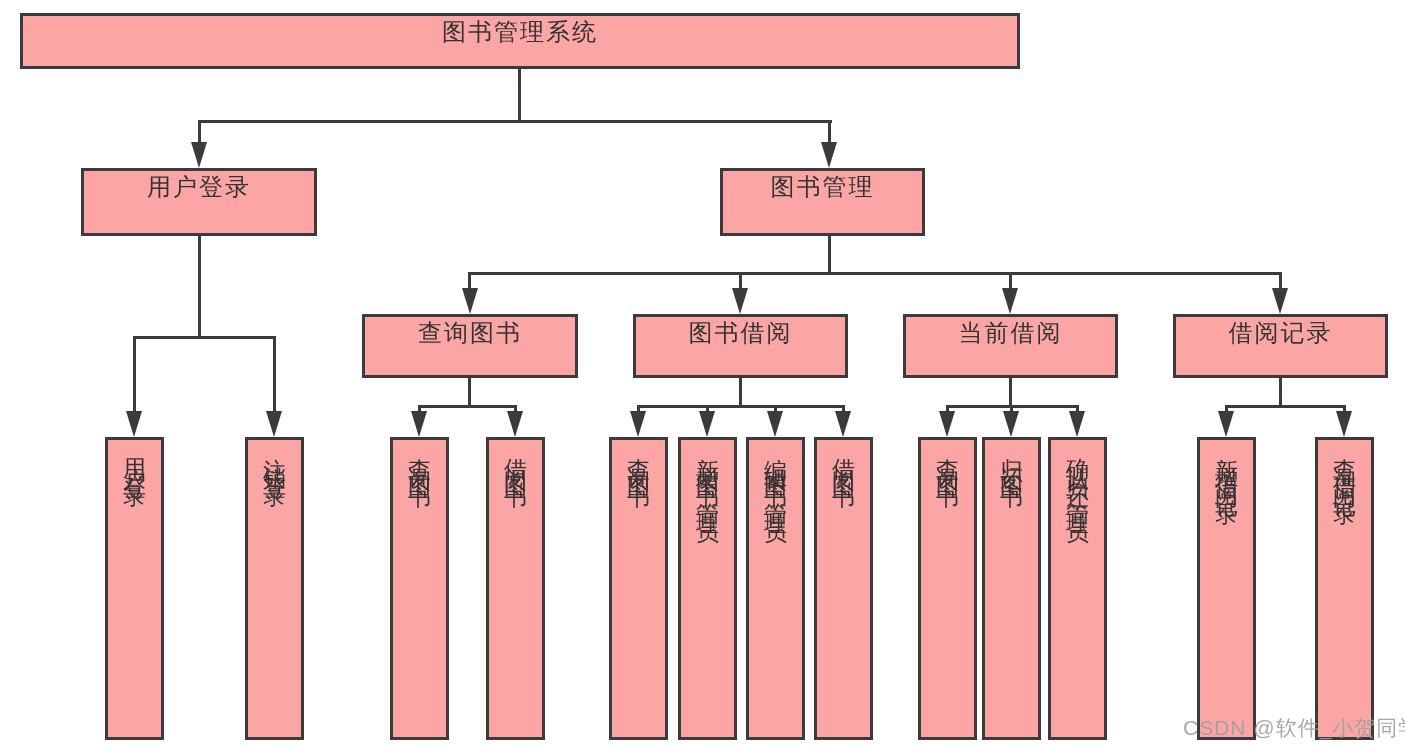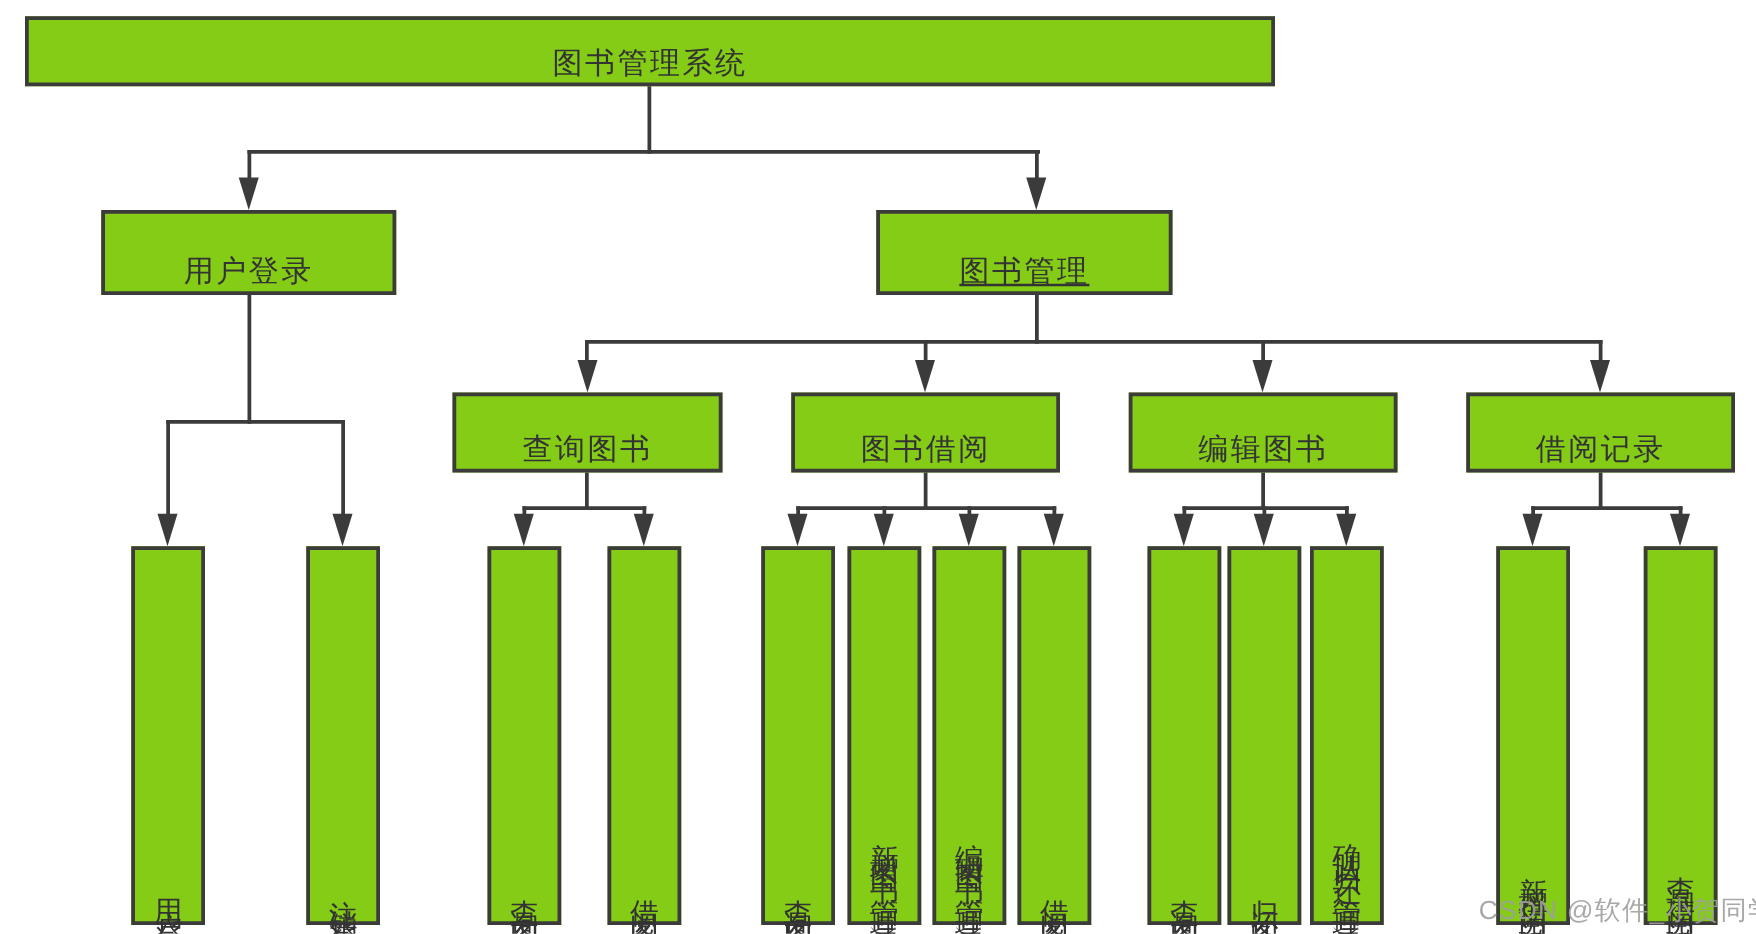--- a/index.html
+++ b/index.html
@@ -11,23 +11,23 @@
   }
   #canvas {
     position: relative;
     width: 1405px; height: 747px;
     background: #ffffff;
   }
   .box {
     position: absolute;
     box-sizing: border-box;
     border: 3px solid #3b3b3b;
-    background: #84cc16;
+    background: #fca5a5;
     display: flex;
-    align-items: flex-end;
+    align-items: flex-start;
     justify-content: center;
     color: #333333;
   }
   .hlabel {
     font-size: 24px;
     letter-spacing: 2px;
     white-space: nowrap;
   }
   .vlabel {
     writing-mode: vertical-rl;
@@ -70,21 +70,21 @@
   <div class="line" style="left:518px; top:69px; width:3px; height:54px;"></div>
   <div class="line" style="left:198px; top:120px; width:634px; height:3px;"></div>
   <div class="line" style="left:198px; top:120px; width:3px; height:26px;"></div>
   <div class="line" style="left:828px; top:120px; width:3px; height:26px;"></div>
   <div class="arrow" style="left:191px; top:142px;"></div>
   <div class="arrow" style="left:821px; top:142px;"></div>
 
   <div class="box" style="left:81px; top:168px; width:236px; height:68px;">
     <span class="hlabel">用户登录</span>
   </div>
-  <div class="box" style="left:701px; top:168px; width:237px; height:68px;text-decoration:underline;">
+  <div class="box" style="left:720px; top:168px; width:205px; height:68px;">
     <span class="hlabel">图书管理</span>
   </div>
 
   <div class="line" style="left:198px; top:236px; width:3px; height:103px;"></div>
   <div class="line" style="left:133px; top:336px; width:143px; height:3px;"></div>
   <div class="line" style="left:133px; top:336px; width:3px; height:80px;"></div>
   <div class="line" style="left:273px; top:336px; width:3px; height:80px;"></div>
   <div class="arrow" style="left:126px; top:411px;"></div>
   <div class="arrow" style="left:266px; top:411px;"></div>
 
@@ -99,21 +99,21 @@
   <div class="arrow" style="left:1002px; top:288px;"></div>
   <div class="arrow" style="left:1272px; top:288px;"></div>
 
   <div class="box" style="left:362px; top:314px; width:216px; height:64px;">
     <span class="hlabel">查询图书</span>
   </div>
   <div class="box" style="left:633px; top:314px; width:215px; height:64px;">
     <span class="hlabel">图书借阅</span>
   </div>
   <div class="box" style="left:903px; top:314px; width:215px; height:64px;">
-    <span class="hlabel">编辑图书</span>
+    <span class="hlabel">当前借阅</span>
   </div>
   <div class="box" style="left:1173px; top:314px; width:215px; height:64px;">
     <span class="hlabel">借阅记录</span>
   </div>
 
   <div class="line" style="left:468px; top:378px; width:3px; height:30px;"></div>
   <div class="line" style="left:739px; top:378px; width:3px; height:30px;"></div>
   <div class="line" style="left:1009px; top:378px; width:3px; height:30px;"></div>
   <div class="line" style="left:1279px; top:378px; width:3px; height:30px;"></div>
 

